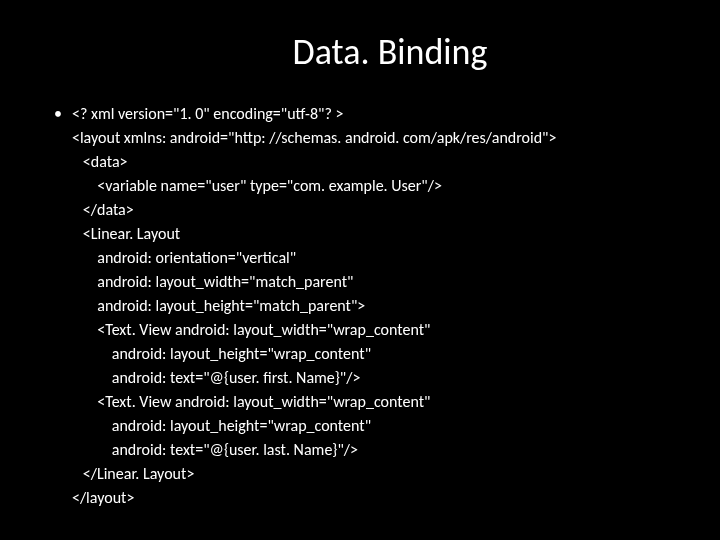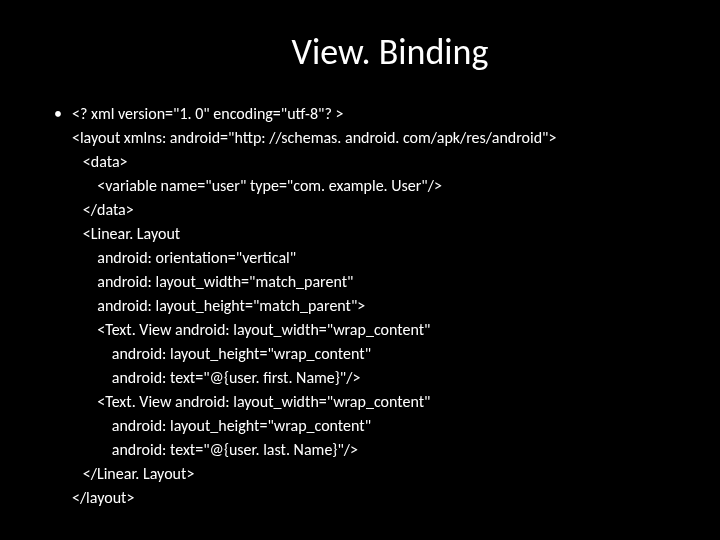--- a/index.html
+++ b/index.html
@@ -42,20 +42,20 @@
       font-family: Calibri, Arial, sans-serif;
     }
     .line {
       display: block;
     }
   </style>
 </head>
 <body>
 
 <div class="slide">
-  <h1 class="title">View. Binding</h1>
+  <h1 class="title">Data. Binding</h1>
   <div class="content">
     <div class="bullet-row">
       <span class="bullet">•</span>
       <div class="code-block"><span class="line">&lt;? xml version="1. 0" encoding="utf-8"? &gt;</span><span class="line">&lt;layout xmlns: android="http: //schemas. android. com/apk/res/android"&gt;</span><span class="line">   &lt;data&gt;</span><span class="line">       &lt;variable name="user" type="com. example. User"/&gt;</span><span class="line">   &lt;/data&gt;</span><span class="line">   &lt;Linear. Layout</span><span class="line">       android: orientation="vertical"</span><span class="line">       android: layout_width="match_parent"</span><span class="line">       android: layout_height="match_parent"&gt;</span><span class="line">       &lt;Text. View android: layout_width="wrap_content"</span><span class="line">           android: layout_height="wrap_content"</span><span class="line">           android: text="@{user. first. Name}"/&gt;</span><span class="line">       &lt;Text. View android: layout_width="wrap_content"</span><span class="line">           android: layout_height="wrap_content"</span><span class="line">           android: text="@{user. last. Name}"/&gt;</span><span class="line">   &lt;/Linear. Layout&gt;</span><span class="line">&lt;/layout&gt;</span></div>
     </div>
   </div>
 </div>
 
 </body></html>

